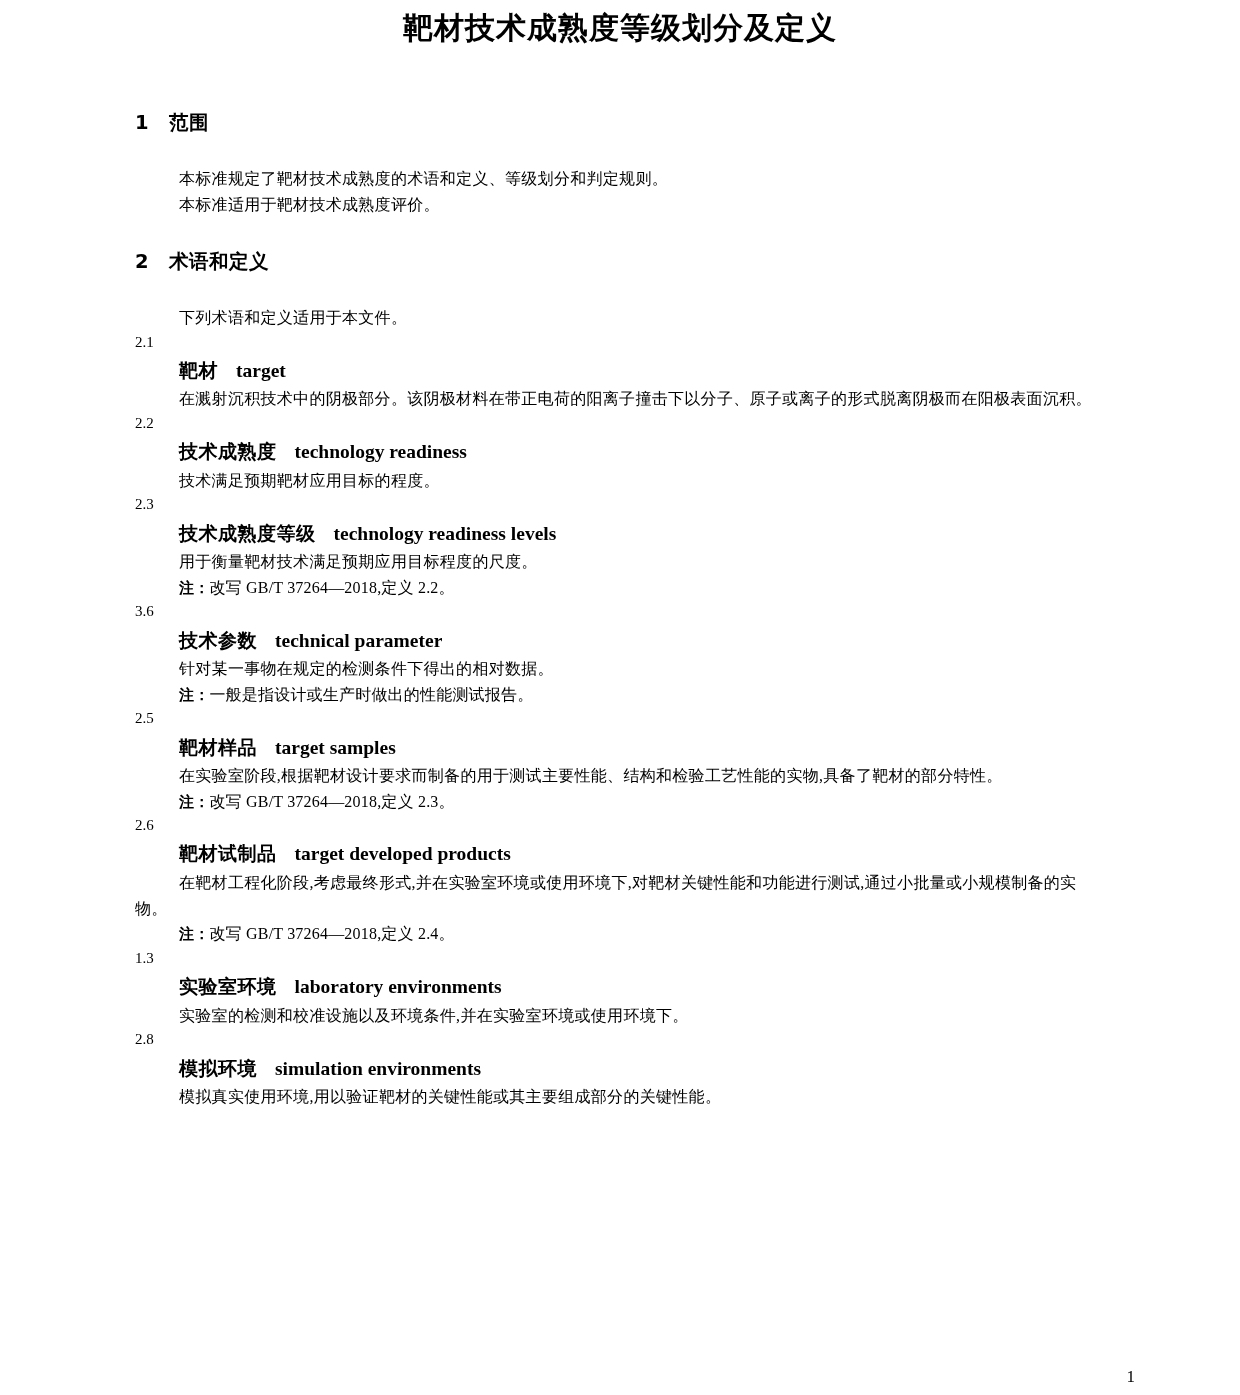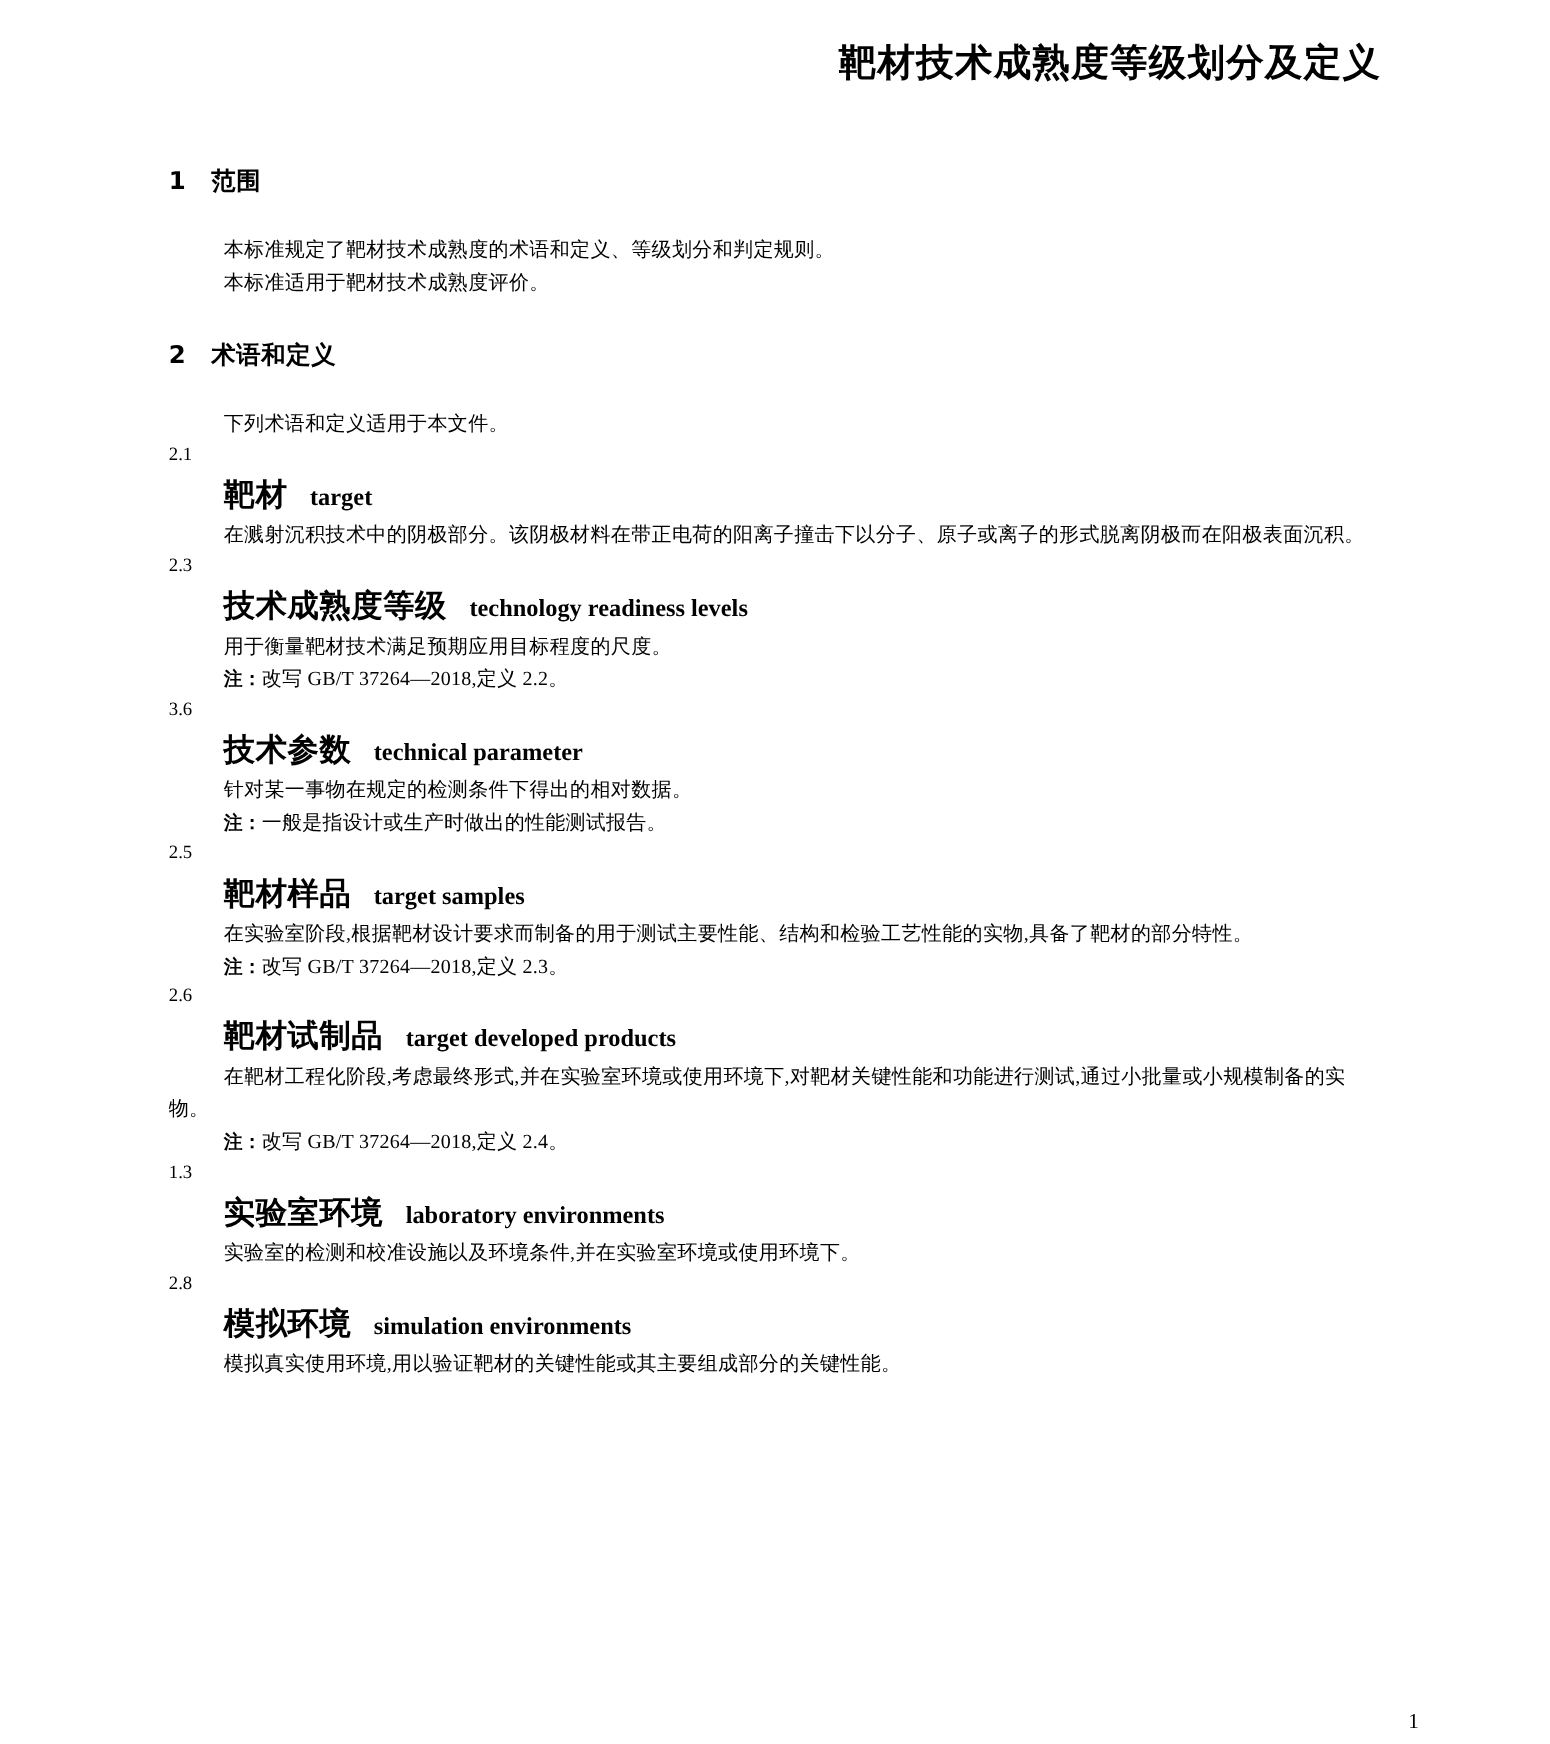--- a/index.html
+++ b/index.html
@@ -16,26 +16,26 @@
     overflow: hidden;
   }
   .page {
     width: 1240px;
     height: 1395px;
     position: relative;
     box-sizing: border-box;
     padding: 0 135px 0 135px;
   }
   .doc-title {
-    text-align: right;
+    text-align: center;
     font-family: "DejaVu Sans", sans-serif;
     font-weight: bold;
     font-size: 30px;
     letter-spacing: 1px;
-    padding-top: 30px;
+    padding-top: 8px;
     margin: 0 0 60px 0;
   }
   .sec-head {
     font-family: "DejaVu Sans", sans-serif;
     font-weight: bold;
     font-size: 19.5px;
     margin: 0;
     padding: 0;
     letter-spacing: 0.5px;
   }
@@ -57,21 +57,21 @@
   }
   .term-line {
     font-size: 20px;
     text-indent: 44px;
     margin: 0;
     line-height: 1.6;
   }
   .term-cn {
     font-family: "DejaVu Sans", sans-serif;
     font-weight: bold;
-    font-size: 25px;
+    font-size: 19px;
     letter-spacing: 0.5px;
   }
   .term-en {
     font-family: "Liberation Serif", serif;
     font-weight: bold;
     font-size: 19.5px;
     padding-left: 18px;
   }
   .note {
     font-size: 16px;
@@ -116,20 +116,25 @@
     <div class="gap-l"></div>
     <p class="para">下列术语和定义适用于本文件。</p>
   </div>
 
   <div class="block">
     <p class="clause-num">2.1</p>
     <p class="term-line"><span class="term-cn">靶材</span><span class="term-en">target</span></p>
     <p class="para">在溅射沉积技术中的阴极部分。该阴极材料在带正电荷的阳离子撞击下以分子、原子或离子的形式脱离阴极而在阳极表面沉积。</p>
   </div>
 
+  <div class="block">
+    <p class="clause-num">2.2</p>
+    <p class="term-line"><span class="term-cn">技术成熟度</span><span class="term-en">technology readiness</span></p>
+    <p class="para">技术满足预期靶材应用目标的程度。</p>
+  </div>
 
   <div class="block">
     <p class="clause-num">2.3</p>
     <p class="term-line"><span class="term-cn">技术成熟度等级</span><span class="term-en">technology readiness levels</span></p>
     <p class="para">用于衡量靶材技术满足预期应用目标程度的尺度。</p>
     <p class="note"><span class="note-label">注：</span><span>改写 GB/T 37264—2018,定义 2.2。</span></p>
   </div>
 
   <div class="block">
     <p class="clause-num">3.6</p>

